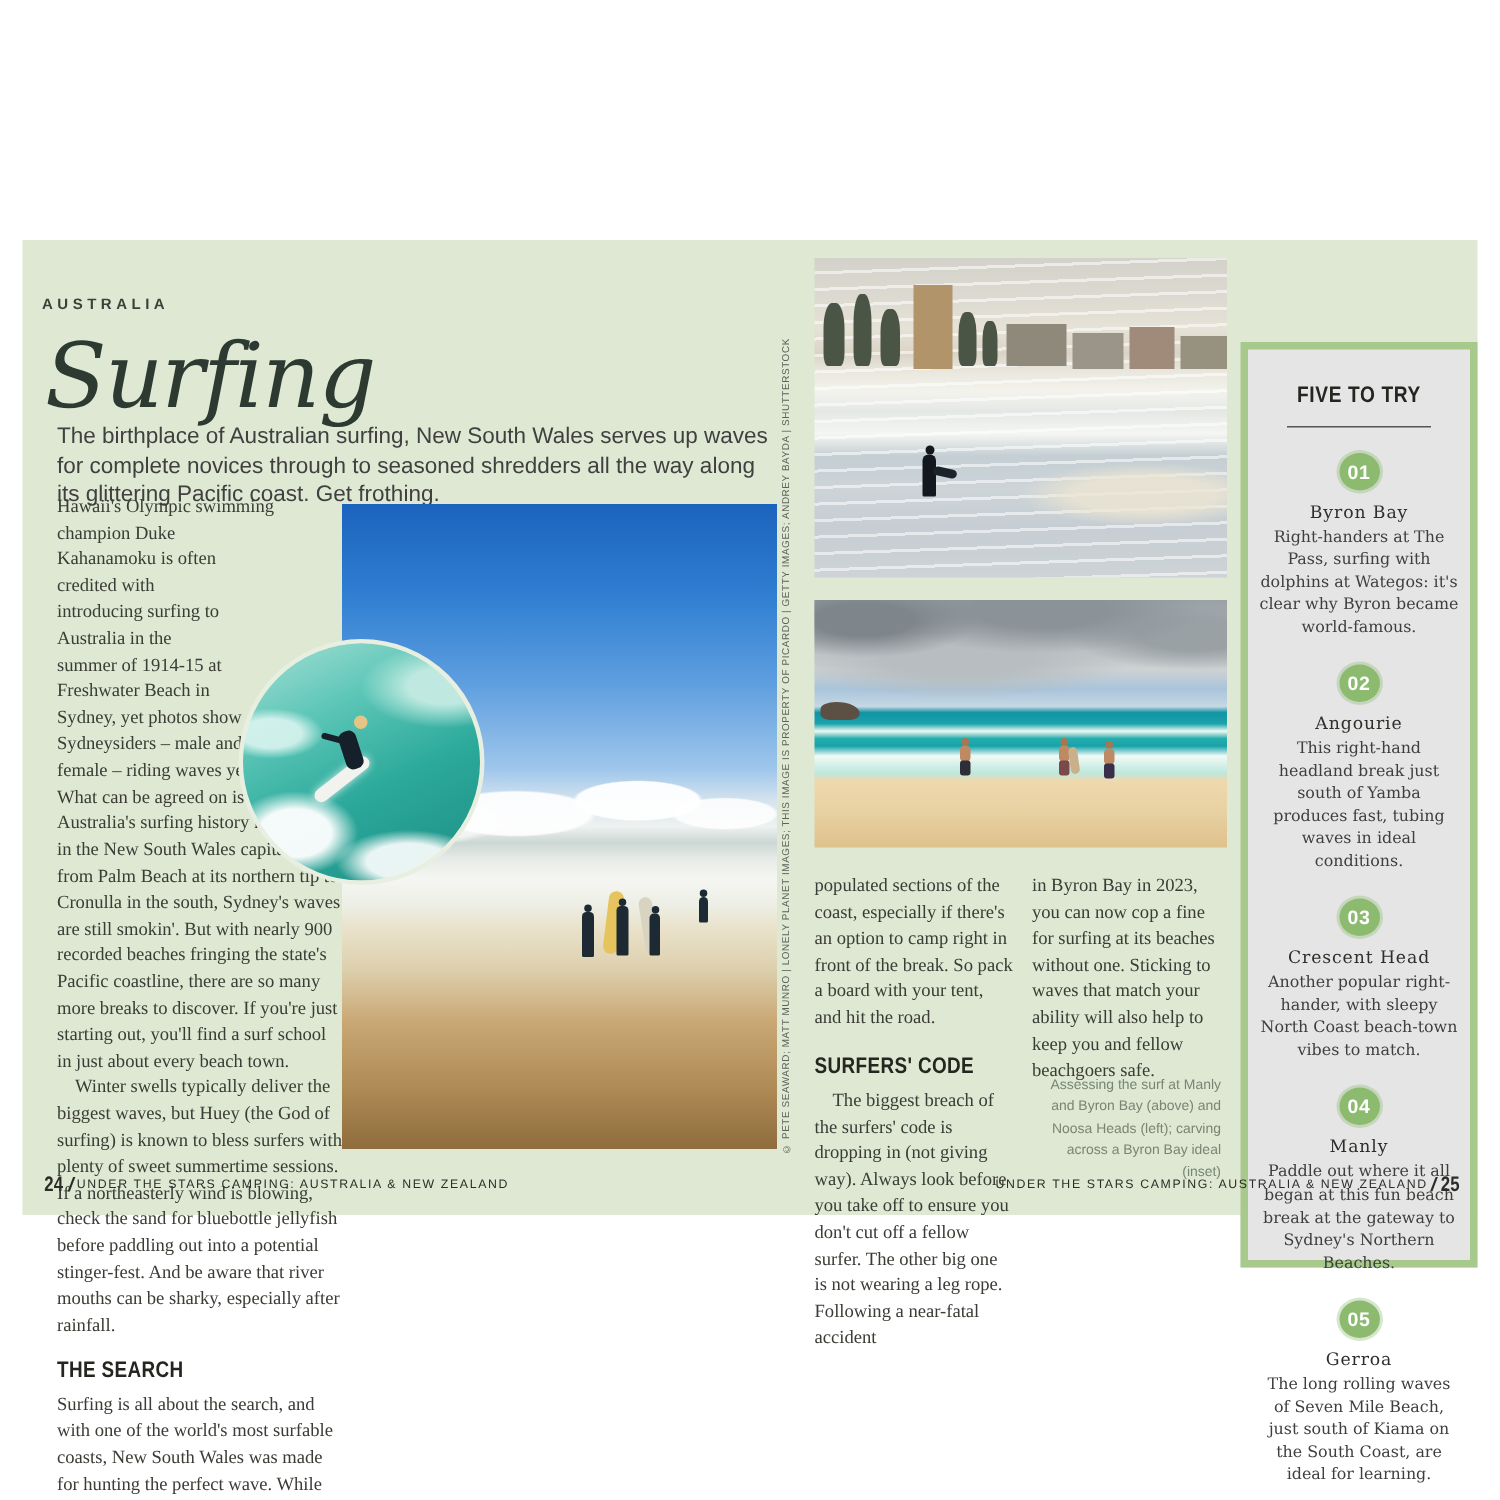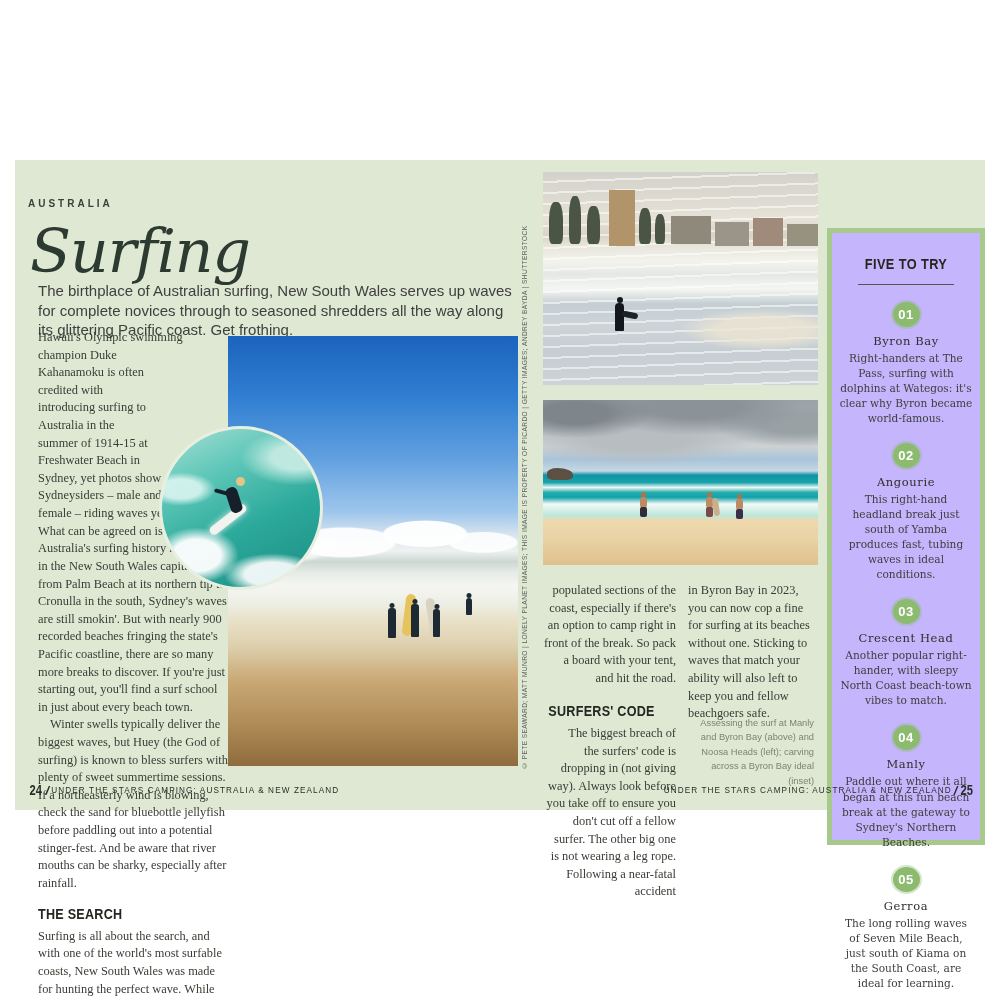--- a/index.html
+++ b/index.html
@@ -24,21 +24,21 @@
           font-family:"Liberation Serif", serif; font-size:12.4px; line-height:1.42; color:#3a3c35; }
   .circle-spacer { float:right; width:78px; height:170px; margin-top:92px; margin-left:5px;
           shape-outside:circle(95px at 102px 86px); }
   .col1 p.indent { text-indent:12px; }
   .subhead { font-family:"Liberation Sans", sans-serif; font-weight:700; font-size:15px;
              color:#25261f; letter-spacing:.3px; transform:scaleX(.84); transform-origin:left;
              margin:10px 0 4px 0; }
 
   
   .col2 { position:absolute; left:543px; top:582px; width:133px;
-          font-family:"Liberation Serif", serif; font-size:12.4px; line-height:1.42; color:#3a3c35;text-align:right; }
+          font-family:"Liberation Serif", serif; font-size:12.4px; line-height:1.42; color:#3a3c35; }
   .col3 { position:absolute; left:688px; top:582px; width:126px;
           font-family:"Liberation Serif", serif; font-size:12.4px; line-height:1.42; color:#3a3c35; }
   .col2 .subhead { margin-top:12px; }
   .col2 p.indent { text-indent:12px; }
 
   .caption { position:absolute; left:690px; top:716px; width:124px; text-align:right;
              font-size:9.3px; line-height:1.55; color:#798574; }
 
   .credit { position:absolute; left:521px; top:393px; height:376px;
             writing-mode:vertical-rl; transform:rotate(180deg);
@@ -125,21 +125,21 @@
   .person { position:absolute; }
   .person .torso { position:absolute; left:1px; top:5px; width:7px; height:11px; background:#bd8a63;
                    border-radius:3px; }
   .person .head  { position:absolute; left:2px; top:0; width:5px; height:5px; background:#a9764f;
                    border-radius:50%; }
   .person .legs  { position:absolute; left:1px; top:15px; width:7px; height:10px; background:#3c3340;
                    border-radius:2px; }
 
   
   .card { position:absolute; left:827px; top:228px; width:158px; height:617px;
-          background:#c4b5fd; border:5px solid #a7c98c; }
+          background:#e5e5e5; border:5px solid #a7c98c; }
   .card-title { margin-top:22px; text-align:center; font-weight:700; font-size:15px;
           letter-spacing:.5px; color:#25261f; transform:scaleX(.85); }
   .card-rule { width:96px; height:1px; background:#55564f; margin:12px auto 2px auto; }
   .badge { width:27px; height:25px; border-radius:50%; background:#8cbb70; color:#ffffff;
            font-weight:700; font-size:13px; display:flex; align-items:center; justify-content:center;
            margin:17px auto 7px auto; letter-spacing:.5px;
            box-shadow:0 0 0 2px rgba(140,187,112,.35); }
   .place { text-align:center; font-family:"DejaVu Serif", serif; font-weight:400; font-size:11.5px;
            letter-spacing:.6px; color:#2e2f2a; margin-bottom:3px; }
   .place-text { text-align:center; font-family:"DejaVu Serif", serif; font-size:10.6px;
@@ -223,21 +223,21 @@
     </div>
   </div>
 
   <div class="col2">
     <p>populated sections of the coast, especially if there's an option to camp right in front of the break. So pack a board with your tent, and hit the road.</p>
     <div class="subhead">SURFERS' CODE</div>
     <p class="indent">The biggest breach of the surfers' code is dropping in (not giving way). Always look before you take off to ensure you don't cut off a fellow surfer. The other big one is not wearing a leg rope. Following a near-fatal accident</p>
   </div>
 
   <div class="col3">
-    <p>in Byron Bay in 2023, you can now cop a fine for surfing at its beaches without one. Sticking to waves that match your ability will also left to keep you and fellow beachgoers safe.</p>
+    <p>in Byron Bay in 2023, you can now cop a fine for surfing at its beaches without one. Sticking to waves that match your ability will also help to keep you and fellow beachgoers safe.</p>
   </div>
 
   <div class="caption">Assessing the surf at Manly and Byron Bay (above) and Noosa Heads (left); carving across a Byron Bay ideal (inset)</div>
 
   <div class="card">
     <div class="card-title">FIVE TO TRY</div>
     <div class="card-rule"></div>
 
     <div class="badge">01</div>
     <div class="place">Byron Bay</div>

